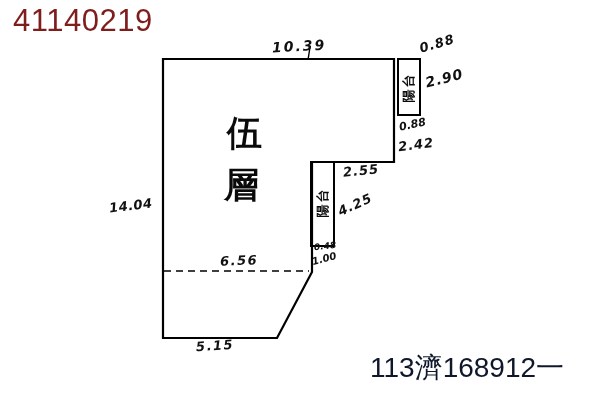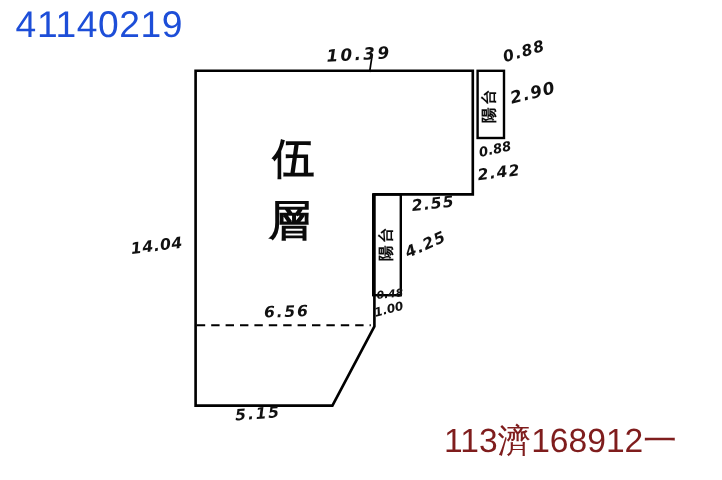--- a/index.html
+++ b/index.html
@@ -1,22 +1,22 @@
 <!DOCTYPE html>
 <html><head>
 <meta charset="utf-8">
 <style>
   html,body{margin:0;padding:0;}
   body{width:602px;height:400px;background:#ffffff;overflow:hidden;
        font-family:"Liberation Sans",sans-serif;}
   #canvas{position:relative;width:602px;height:400px;background:#ffffff;}
   #plan-svg{position:absolute;left:0;top:0;}
   .lbl{position:absolute;color:#0a0a0a;white-space:nowrap;line-height:1;}
-  .doc-num{font-family:"Liberation Sans",sans-serif;font-size:31px;letter-spacing:0.5px;color:#1d4ed8;}
-  .case-num{font-family:"Liberation Sans",sans-serif;font-size:28px;color:#7f1d1d;}
+  .doc-num{font-family:"Liberation Sans",sans-serif;font-size:31px;letter-spacing:0.5px;color:#7f1d1d;}
+  .case-num{font-family:"Liberation Sans",sans-serif;font-size:28px;color:#0f172a;}
   .floor-char{font-family:"DejaVu Serif","Liberation Serif",serif;font-weight:bold;font-size:35px;color:#0a0a0a;}
   .hand{font-family:"DejaVu Sans",sans-serif;font-style:italic;font-weight:600;color:#111;}
   .balcony-label{font-family:"DejaVu Serif","Liberation Serif",serif;font-weight:bold;font-size:13px;
                  width:50px;text-align:center;letter-spacing:2px;color:#0a0a0a;}
 </style>
 </head>
 <body>
 
 <div id="canvas">
 

